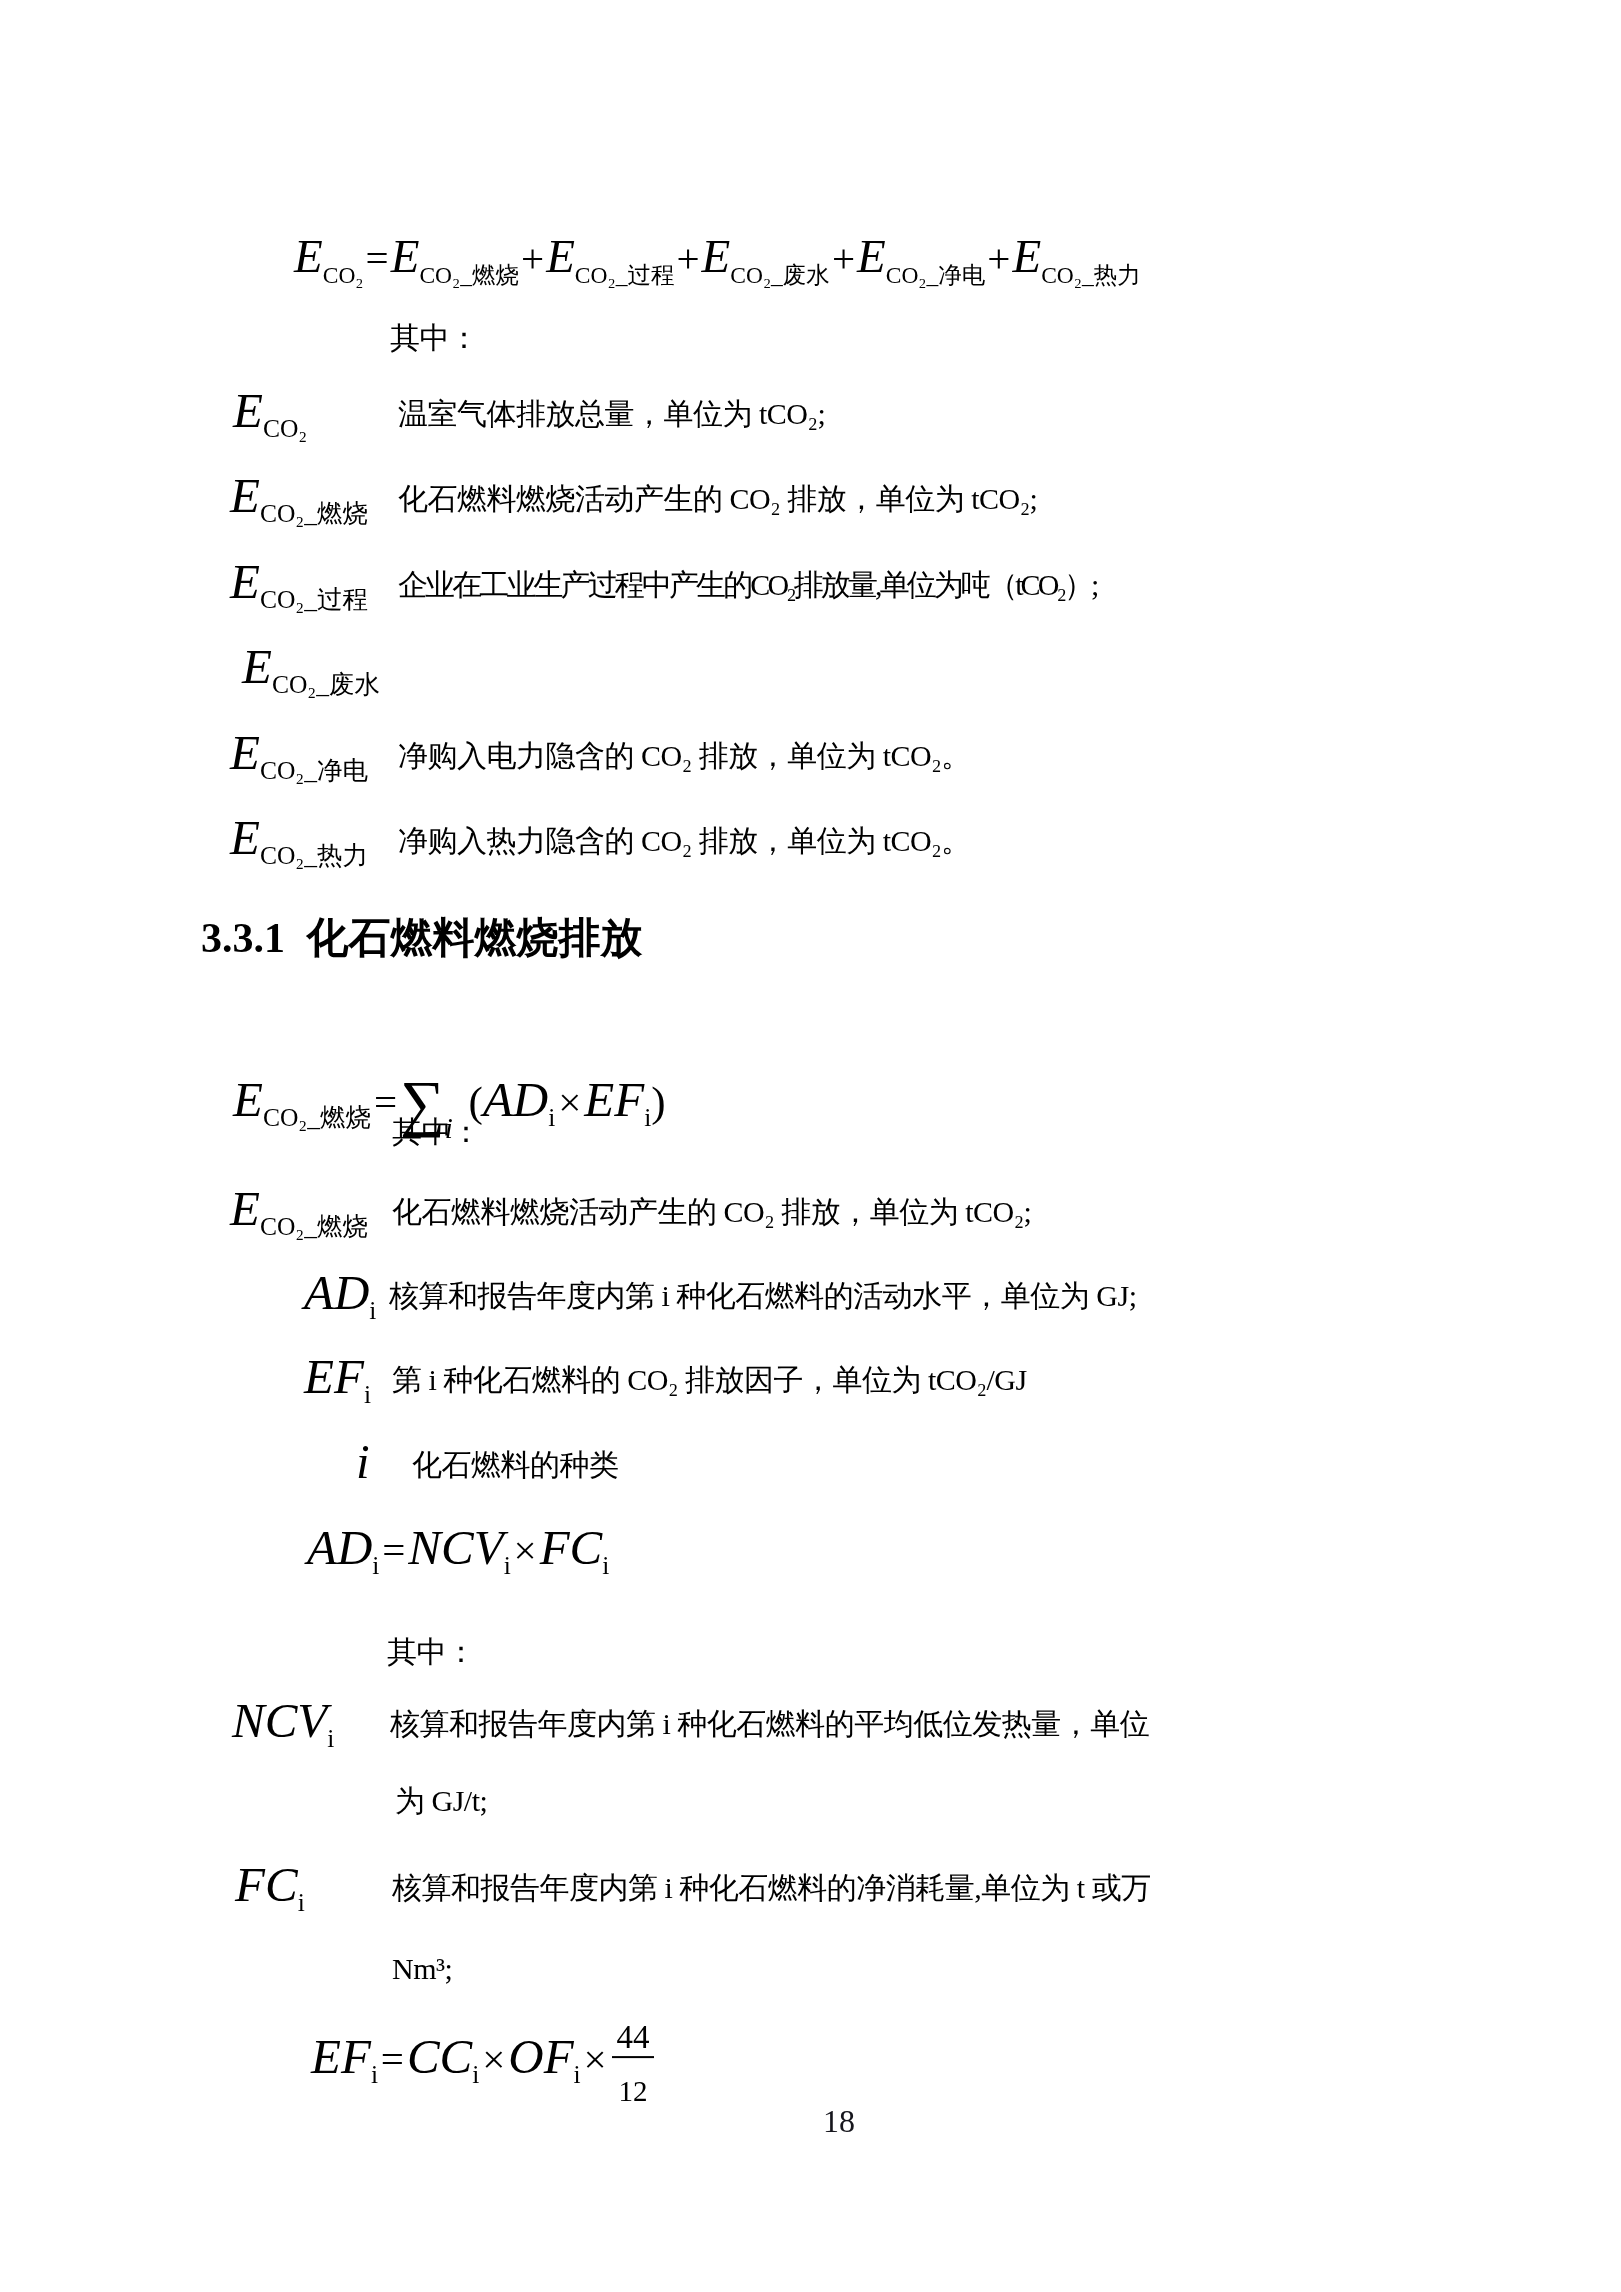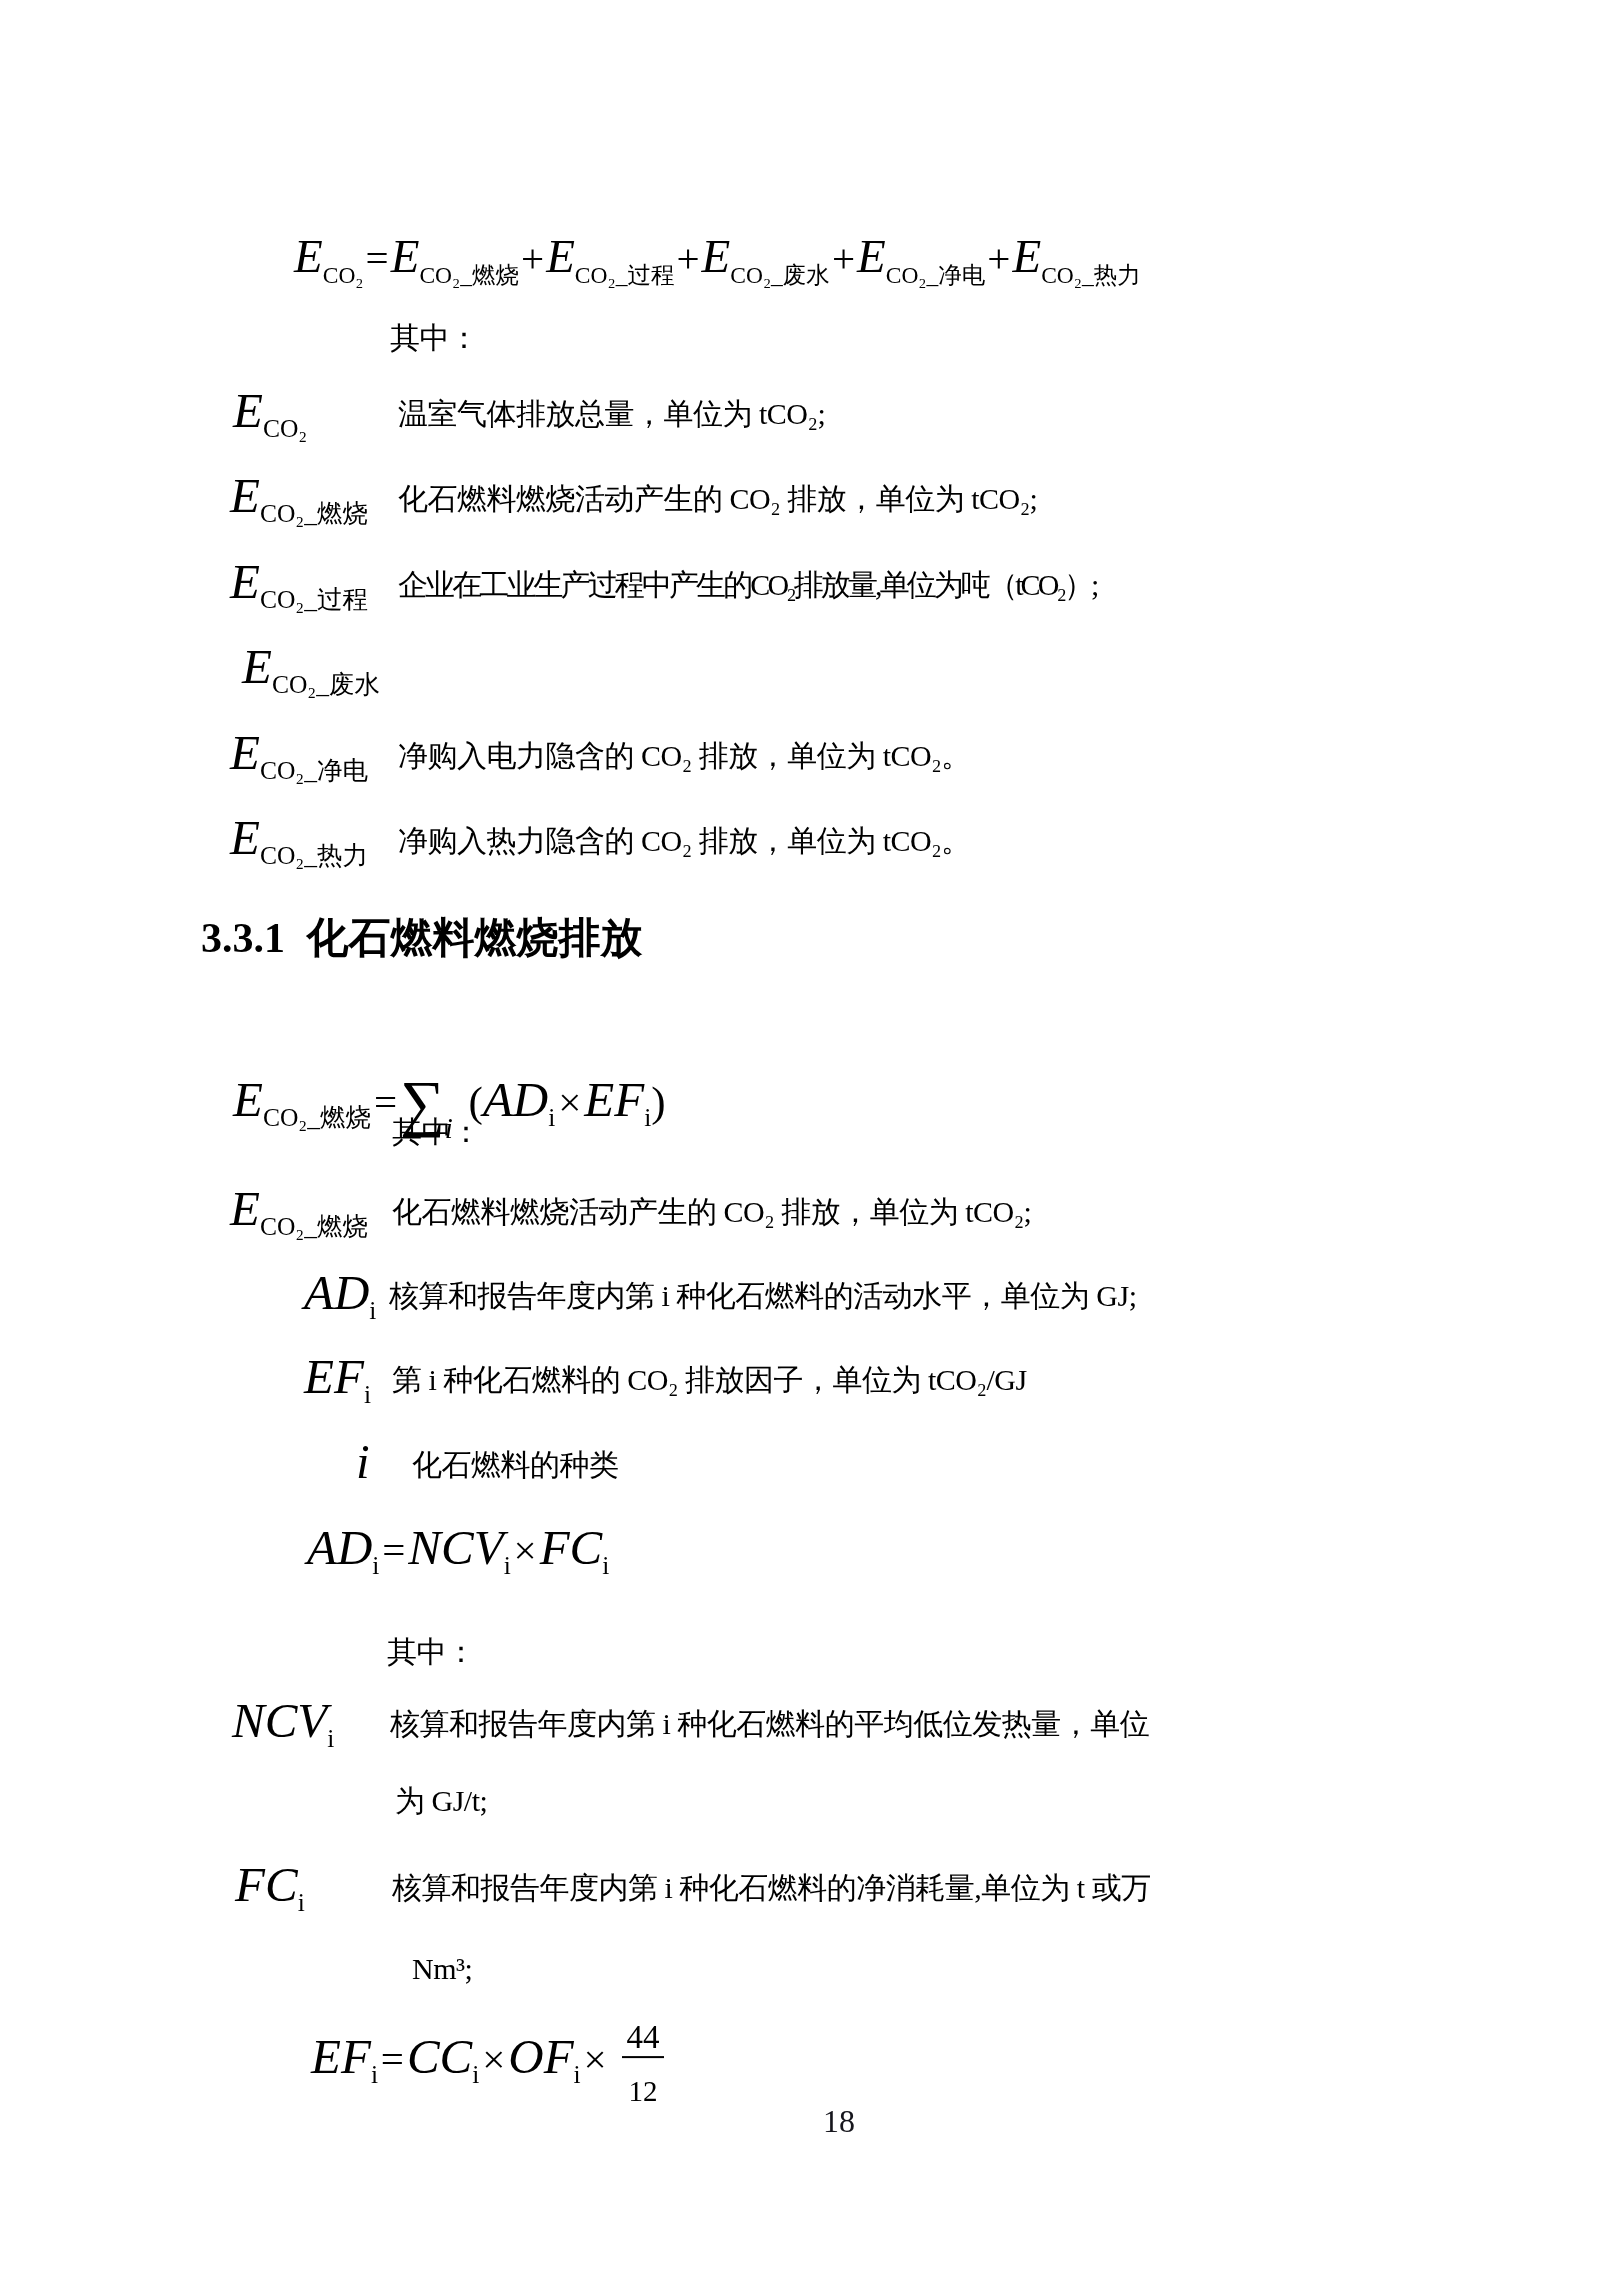--- a/index.html
+++ b/index.html
@@ -23,21 +23,21 @@
   
   .f1 .var{font-size:47px;}
   .f1 sub{font-size:23.5px;vertical-align:-10.8px;}
   .f1 .op{font-size:41px;padding:0 2px;}
   
   .op{font-size:41px;padding:0 2.9px;}
   .sigma{font-size:63px;line-height:0.8;vertical-align:-7.8px;}
   .sigsub{font-style:italic;font-size:29px;vertical-align:-21.6px;}
   .paren-open{font-size:43px;margin-left:15.7px;}
   .paren-close{font-size:43px;}
-  .frac{display:inline-block;vertical-align:middle;text-align:center;margin-left:12px;transform:translateY(-5.9px);}
+  .frac{display:inline-block;vertical-align:middle;text-align:center;margin-left:2px;transform:translateY(-5.9px);}
   .frac .num{display:block;font-size:33px;line-height:1.1;border-bottom:2.9px solid #000;padding:0 4.9px 1px 4.9px;}
   .frac .den{display:block;font-size:29px;line-height:1.1;padding-top:18px;}
   .heading{position:absolute;font-weight:bold;font-size:42px;letter-spacing:0;}
   .heading .ht{margin-left:21.6px;}
   .pagenum{position:absolute;font-size:32px;color:#16161d;}
 </style>
 </head>
 <body>
 
 <div class="page">
@@ -116,21 +116,21 @@
   <div class="row" style="top:1704px;">
     <span class="term" style="left:232px;"><span class="var">NCV</span><sub>i</sub></span>
     <span class="def cjk" style="left:390px;">核算和报告年度内第 i 种化石燃料的平均低位发热量，单位</span>
   </div>
   <div class="line cjk" style="left:395px;top:1784px;">为 GJ/t;</div>
 
   <div class="row" style="top:1868px;">
     <span class="term" style="left:235px;"><span class="var">FC</span><sub>i</sub></span>
     <span class="def cjk" style="left:392px;">核算和报告年度内第 i 种化石燃料的净消耗量,单位为 t 或万</span>
   </div>
-  <div class="line cjk" style="left:412px;top:1952px;text-align:center;">Nm³;</div>
+  <div class="line cjk" style="left:392px;top:1952px;text-align:center;">Nm³;</div>
 
   <div class="line" style="left:311px;top:2025px;">
     <span class="var">EF</span><sub>i</sub><span class="op">=</span><span class="var">CC</span><sub>i</sub><span class="op">×</span><span class="var">OF</span><sub>i</sub><span class="op">×</span><span class="frac"><span class="num">44</span><span class="den">12</span></span>
   </div>
 
   <div class="pagenum" style="left:823px;top:2103px;">18</div>
 
 </div>
 
 

